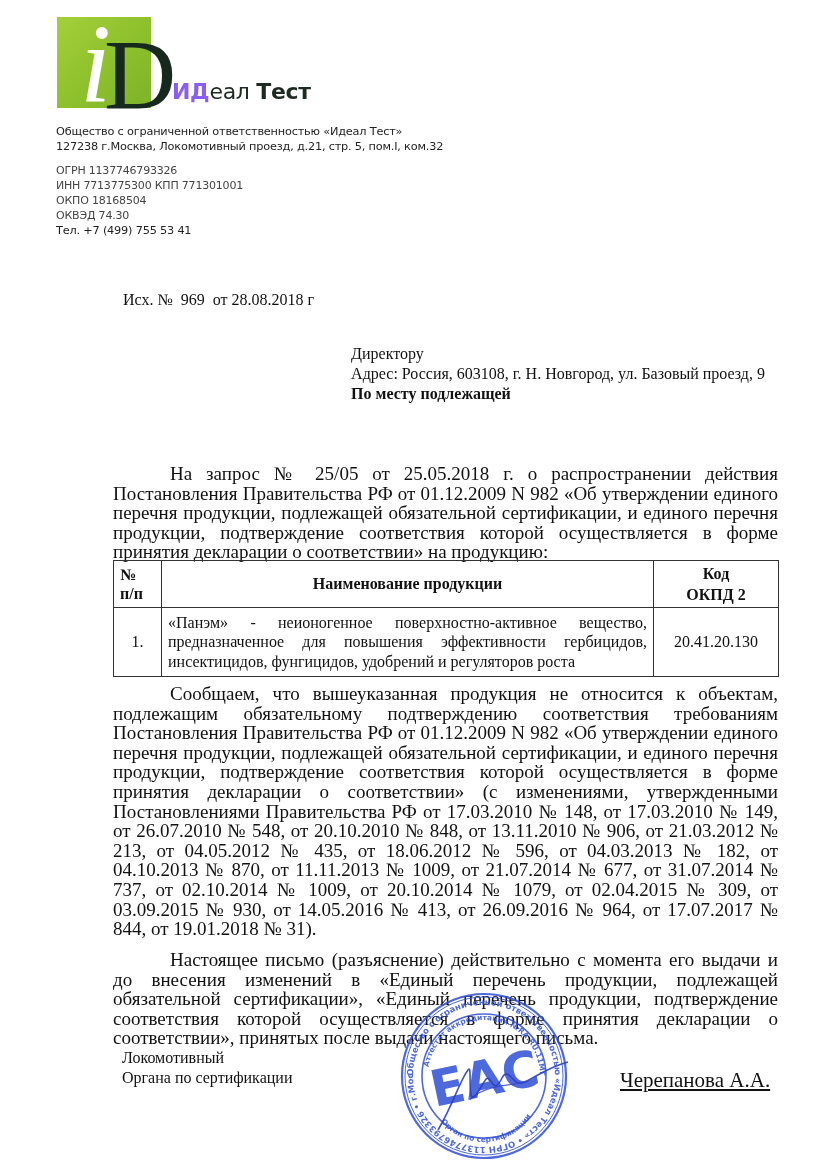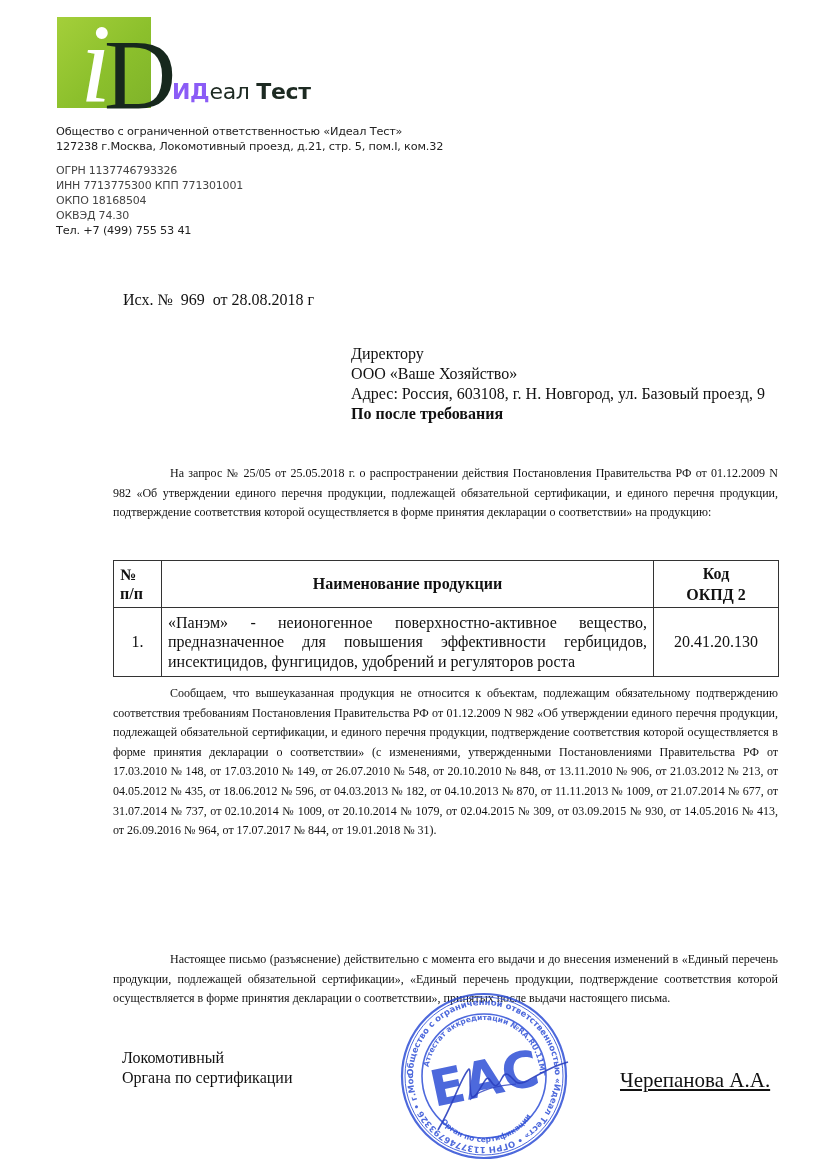--- a/index.html
+++ b/index.html
@@ -22,21 +22,21 @@
 
   #company { left: 56px; top: 124px; font-size: 11.3px; line-height: 15px; color: #222; letter-spacing: -0.2px; }
   #regs { left: 56px; top: 163px; font-size: 11px; line-height: 15px; color: #444; letter-spacing: -0.2px; }
   #phone { left: 56px; top: 224px; font-size: 11.3px; color: #222; letter-spacing: -0.2px; }
 
   #outgoing { left: 123px; top: 291px; font-size: 16px; }
 
   #addressee { right: 61px; top: 344px; text-align: left; font-size: 16px; line-height: 20px; }
   #addressee .bold { font-weight: bold; }
 
-  .para { left: 113px; width: 665px; font-size: 12px; line-height: 19.6px; text-align: justify; }
+  .para { left: 113px; width: 665px; font-size: 19px; line-height: 19.6px; text-align: justify; }
   .para .indent { display: inline-block; width: 57px; }
   #intro { top: 464px; }
 
   #product-table { left: 113px; top: 560px; width: 666px; border-collapse: collapse; font-size: 16px; }
   #product-table th, #product-table td { border: 1.5px solid #333; padding: 0 6px; }
   #product-table th { font-weight: bold; height: 46px; }
   #product-table td { height: 68px; }
   .c-num { width: 35px; text-align: center; }
   .c-name { text-align: justify; line-height: 19.6px; }
   .c-code { width: 112px; text-align: center; }
@@ -68,23 +68,22 @@
   <div>ИНН 7713775300  КПП 771301001</div>
   <div>ОКПО 18168504</div>
   <div>ОКВЭД 74.30</div>
 </div>
 <div id="phone" class="abs sans">Тел. +7 (499) 755 53 41</div>
 
 <div id="outgoing" class="abs serif" style="white-space:pre;">Исх. №  969  от 28.08.2018 г</div>
 
 <div id="addressee" class="abs serif">
   <div>Директору</div>
-  <div>ООО «Ваше Хозяйство»</div>
   <div>Адрес: Россия, 603108, г. Н. Новгород, ул. Базовый проезд, 9</div>
-  <div class="bold">По после требования</div>
+  <div class="bold">По месту подлежащей</div>
 </div>
 
 <div id="intro" class="abs para serif"><span class="indent"></span><span>На запрос № 25/05 от 25.05.2018 г. о распространении действия Постановления Правительства РФ от 01.12.2009 N 982 «Об утверждении единого перечня продукции, подлежащей обязательной сертификации, и единого перечня продукции, подтверждение соответствия которой осуществляется в форме принятия декларации о соответствии» на продукцию:</span></div>
 
 <table id="product-table" class="abs serif">
   <thead>
     <tr>
       <th class="c-num"><span>№</span><br><span>п/п</span></th>
       <th>Наименование продукции</th>
       <th class="c-code"><span>Код</span><br><span>ОКПД 2</span></th>

